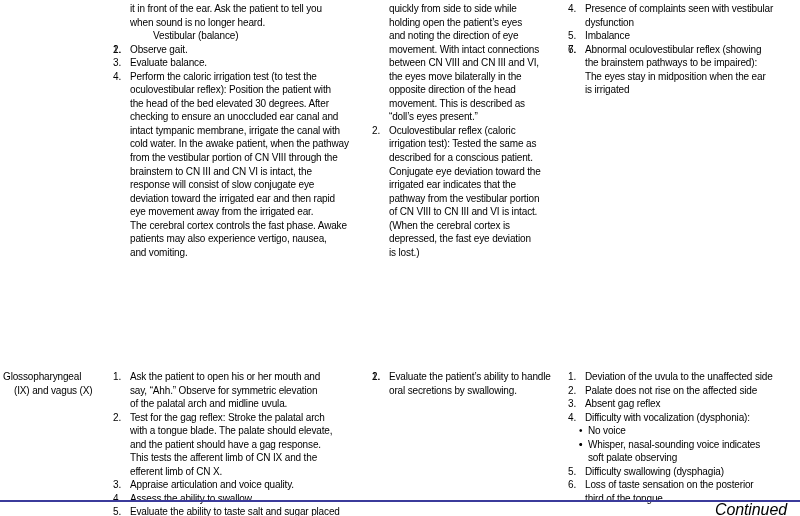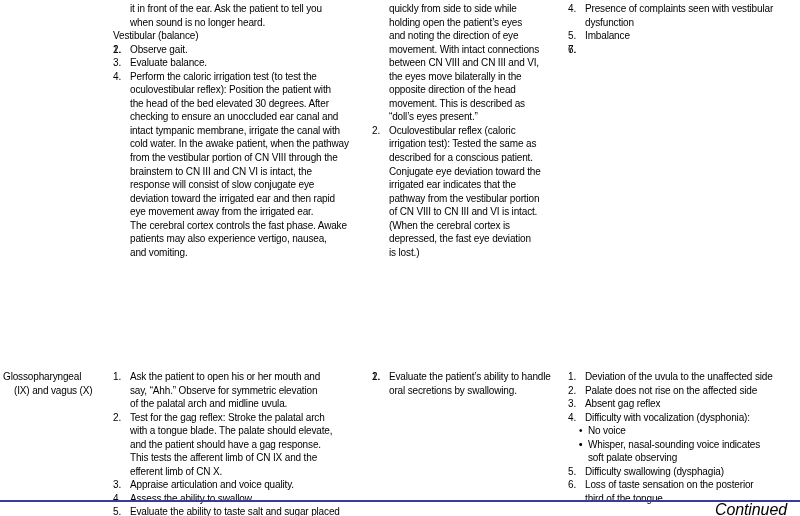--- a/index.html
+++ b/index.html
@@ -14,21 +14,21 @@
   .trow-2{top:322px;margin-top:48px;}
   .cell{box-sizing:border-box;}
   .c-nerve{width:113px;padding-left:3px;}
   .c-awake{width:259px;}
   .c-uncon{width:196px;}
   .c-findings{width:232px;}
   .nerve-l2{padding-left:11px;}
   .block{position:relative;padding-left:17px;}
   .block .marker{position:absolute;left:0;top:0;white-space:pre;}
   .block .text{white-space:pre;}
-  .block.head{padding-left:0;}
+  .block.head{padding-left:0;margin-left:40px;}
   .block.bullet{padding-left:20px;}
   .block.bullet .marker{left:11px;}
   .rule{position:absolute;left:0;top:500px;width:800px;height:2px;background:#3b3b9b;}
   .continued{
     position:absolute;right:13px;top:504px;
     font-style:italic;font-size:16px;line-height:11px;letter-spacing:-0.1px;
   }
 </style>
 </head>
 <body>
@@ -99,21 +99,24 @@
     <span class="marker">4.</span><span class="text">Presence of complaints seen with vestibular
 dysfunction</span>
   </div>
       <div class="block item">
     <span class="marker">5.</span><span class="text">Imbalance</span>
   </div>
       <div class="block item">
     <span class="marker">6.</span>
   </div>
       <div class="block item">
-    <span class="marker">7.</span>
+    <span class="marker">7.</span><span class="text">Abnormal oculovestibular reflex (showing
+the brainstem pathways to be impaired):
+The eyes stay in midposition when the ear
+is irrigated</span>
   </div>
     </div>
 </div>
 
 <div class="trow trow-2">
   <div class="cell c-nerve">
     <div><span class="nerve-l1">Glossopharyngeal</span><br><span class="nerve-l2">(IX) and vagus (X)</span></div>
   </div>
   <div class="cell c-awake">
       <div class="block item">

